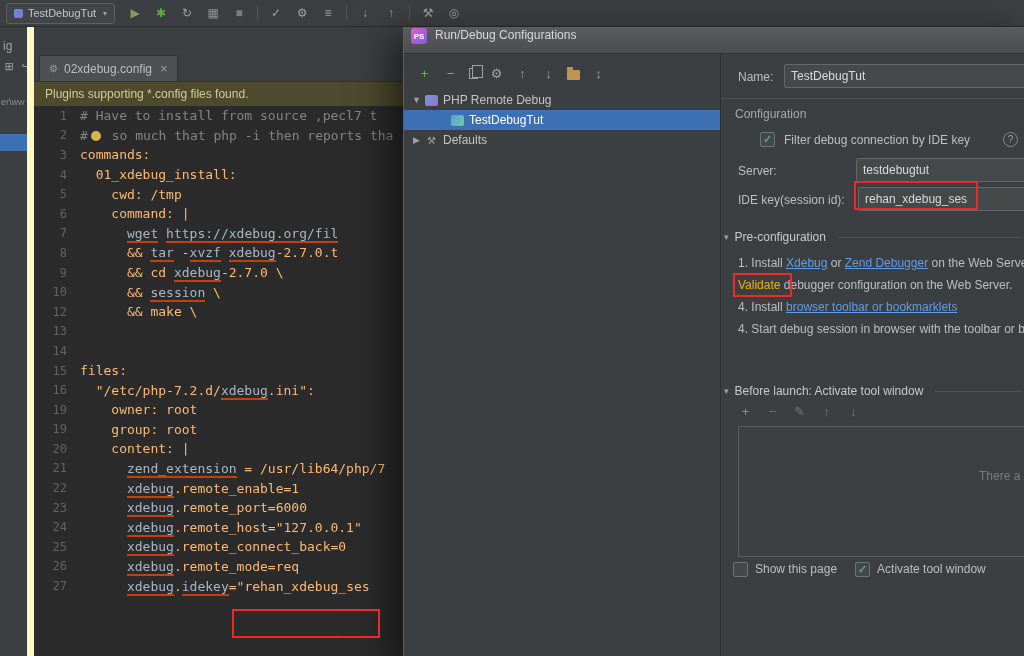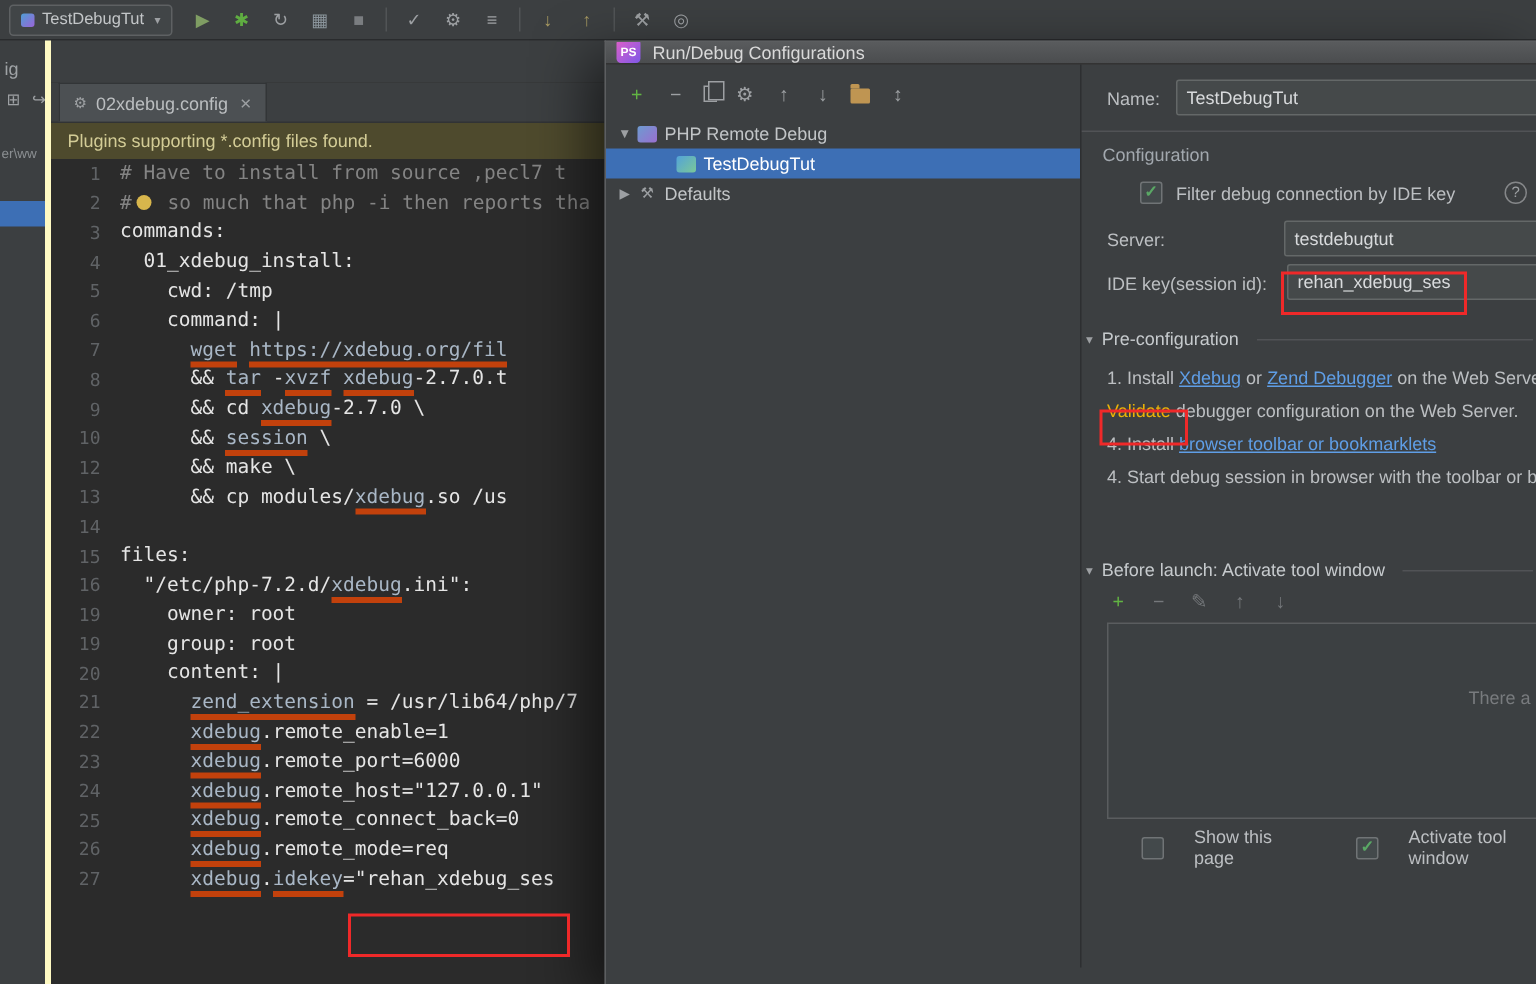--- a/index.html
+++ b/index.html
@@ -11,48 +11,48 @@
 
 .toolbar{position:absolute;left:0;top:0;width:1024px;height:27px;background:#3c3f41;border-bottom:1px solid #292b2d;display:flex;align-items:center;padding:0 6px;z-index:1}
 .combo{height:21px;border:1px solid #5e6163;border-radius:3px;display:flex;align-items:center;gap:5px;padding:0 7px;color:#c3c6c8;font-size:11px;background:#414547;margin-right:8px}
 .cfg-dot{width:9px;height:9px;border-radius:2px;background:linear-gradient(135deg,#4f9ed4,#9a64d8)}
 .combo .arrow{font-size:8px;color:#9da0a3;margin-left:2px}
 .tb-icons{display:flex;align-items:center;gap:2px}
 .tbicon{width:24px;height:21px;display:flex;align-items:center;justify-content:center;font-size:12px}
 .tb-sep{width:1px;height:16px;background:#515456;margin:0 4px}
 
 
-.left-strip{position:absolute;left:0;top:27px;width:34px;height:629px;background:#3c3f41;border-right:4px solid #fef9c3;overflow:hidden;z-index:1}
+.left-strip{position:absolute;left:0;top:27px;width:34px;height:629px;background:#3c3f41;border-right:7px solid #fef9c3;overflow:hidden;z-index:1}
 .frag-top{position:absolute;top:12px;left:3px;font-size:12px;color:#9fa3a6}
 .strip-icons{position:absolute;top:33px;left:2px;display:flex;gap:3px;font-size:11px;color:#9da0a3}
 .stripicon{width:14px;text-align:center}
 .frag-path{position:absolute;top:70px;left:1px;font-size:9px;color:#8b8f92;white-space:nowrap}
 .sel-frag{position:absolute;top:107px;left:0;width:34px;height:17px;background:#3d6fb5}
 
 
 .navbar{position:absolute;left:34px;top:27px;width:369px;height:28px;background:#3c3f41;z-index:1}
 .tabbar{position:absolute;left:34px;top:55px;width:369px;height:27px;background:#3c3f41;border-bottom:1px solid #313335;display:flex;align-items:flex-end;z-index:1}
 .tab{height:26px;margin-left:5px;background:#4c5053;display:inline-flex;align-items:center;gap:6px;padding:0 9px;font-size:12px;color:#bbbec0;border:1px solid #323537;border-bottom:none}
 .tab-icon{font-size:10px;color:#9da0a3}
 .tab-close{color:#9da0a3;font-size:13px;margin-left:2px}
 .banner{position:absolute;left:34px;top:82px;width:369px;height:24px;background:#4e4a2d;color:#d3cc96;font-size:12px;line-height:24px;padding-left:11px;z-index:1}
 
 
 .editor{position:absolute;left:34px;top:106px;width:369px;height:550px;background:#2b2b2b;overflow:hidden;z-index:1}
 .cl{display:flex;height:19.6px;align-items:center}
 .ln{width:46px;padding-right:13px;text-align:right;color:#606366;font:12px "DejaVu Sans Mono",monospace;flex:none}
 .lt{white-space:pre;font:13px "DejaVu Sans Mono",monospace;color:#a9b7c6}
 .sg-c{color:#848484}
-.sg-p{color:#e5e5e5}
-.sg-u{color:#a9b7c6;border-bottom:4px solid #c2410c}
+.sg-p{color:#fdba74}
+.sg-u{color:#a9b7c6;border-bottom:2px solid #c2410c}
 .sg-b{display:inline-block;width:10px;height:10px;border-radius:50%;background:#d8b64c;margin:0 3px;vertical-align:-1px}
 
 
 .dialog{position:absolute;left:403px;top:27px;width:621px;height:629px;background:#3c3f41;border:1px solid #5c5e60;border-right:none;border-bottom:none;box-shadow:-12px 10px 34px rgba(0,0,0,.55);z-index:5;overflow:hidden}
-.dlg-title{height:15px;background:linear-gradient(#595b5d,#4b4d4f);border-bottom:1px solid #333;display:flex;align-items:flex-end;gap:8px;padding:0 7px;color:#d9d9d9;font-size:12px}
+.dlg-title{height:26px;background:linear-gradient(#595b5d,#4b4d4f);border-bottom:1px solid #333;display:flex;align-items:flex-start;gap:8px;padding:0 7px;color:#d9d9d9;font-size:12px}
 .ps-badge{width:16px;height:16px;border-radius:3px;background:linear-gradient(135deg,#e060c8,#7e58e8);color:#fff;font-size:8px;font-weight:bold;display:flex;align-items:center;justify-content:center}
 .dlg-body{position:relative;height:602px}
 .dlg-left{position:absolute;left:0;top:0;width:317px;height:602px;border-right:1px solid #2d2f31}
 .tree-toolbar{position:absolute;top:12px;left:13px;display:flex;align-items:center;gap:11px}
 .ticonbar{width:15px;height:15px;display:flex;align-items:center;justify-content:center;font-size:13px;color:#9da0a3}
 .i-copy{width:9px;height:11px;border:1px solid #9da0a3;position:relative}
 .i-copy::before{content:"";position:absolute;left:2px;top:-4px;width:9px;height:11px;border:1px solid #9da0a3;background:#3c3f41}
 .i-folder{width:13px;height:10px;background:#bf9552;border-radius:1px;position:relative;margin-top:3px}
 .i-folder::before{content:"";position:absolute;top:-3px;left:0;width:6px;height:3px;background:#bf9552;border-radius:1px 1px 0 0}
 .tree{position:absolute;top:36px;left:0;width:100%}
@@ -86,21 +86,21 @@
 .colhead .rule{flex:1;height:1px;background:#515356;margin-left:6px}
 .colhead.preconf{top:176px}
 .colhead.before{top:330px}
 .steps{position:absolute;top:198px;left:17px;right:0}
 .step{height:22px;line-height:22px;white-space:nowrap;overflow:hidden;color:#bcbfc2}
 .st-link{color:var(--link);text-decoration:underline}
 .st-btn{color:#eab308}
 .bl-toolbar{position:absolute;top:350px;left:17px;display:flex;gap:12px;align-items:center}
 .bl-panel{position:absolute;top:372px;left:17px;width:340px;height:131px;border:1px solid #5a5d5f;background:#3c4042}
 .bl-hint{position:absolute;left:240px;top:42px;color:#787b7e;font-size:12px;white-space:nowrap}
-.bottom-row{position:absolute;top:508px;left:40px;display:flex;align-items:center;gap:20px}
+.bottom-row{position:absolute;top:508px;left:12px;display:flex;gap:7px}
 .bottom-row .gap{width:4px}
 
 
 .ann{position:absolute;border:2px solid #ef2929;z-index:9}
 #ann-editor{left:232px;top:609px;width:148px;height:29px}
 #ann-field{left:854px;top:181px;width:124px;height:29px}
 #ann-validate{left:733px;top:273px;width:59px;height:24px}
 </style>
 </head>
 <body>
@@ -195,21 +195,20 @@
         <div class="cl">
           <span class="ln">10</span>
           <span class="lt"><span class="sg-p">      &amp;&amp; </span><span class="sg-u">session</span><span class="sg-p"> \</span></span>
         </div>
         <div class="cl">
           <span class="ln">12</span>
           <span class="lt"><span class="sg-p">      &amp;&amp; make \</span></span>
         </div>
         <div class="cl">
           <span class="ln">13</span>
-          <span class="lt"><span class="sg-p">      &amp;&amp; cp modules/</span><span class="sg-u">xdebug</span><span class="sg-p">.so /us</span></span>
         </div>
         <div class="cl">
           <span class="ln">14</span>
           <span class="lt"><span class="sg-p"></span></span>
         </div>
         <div class="cl">
           <span class="ln">15</span>
           <span class="lt"><span class="sg-p">files:</span></span>
         </div>
         <div class="cl">

